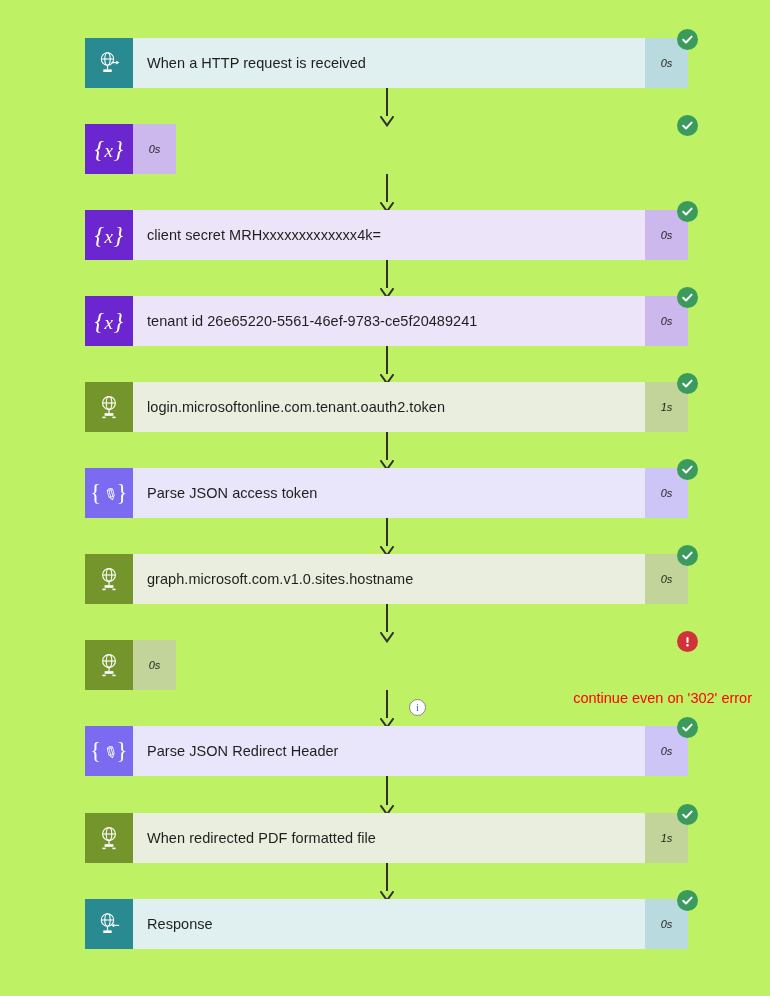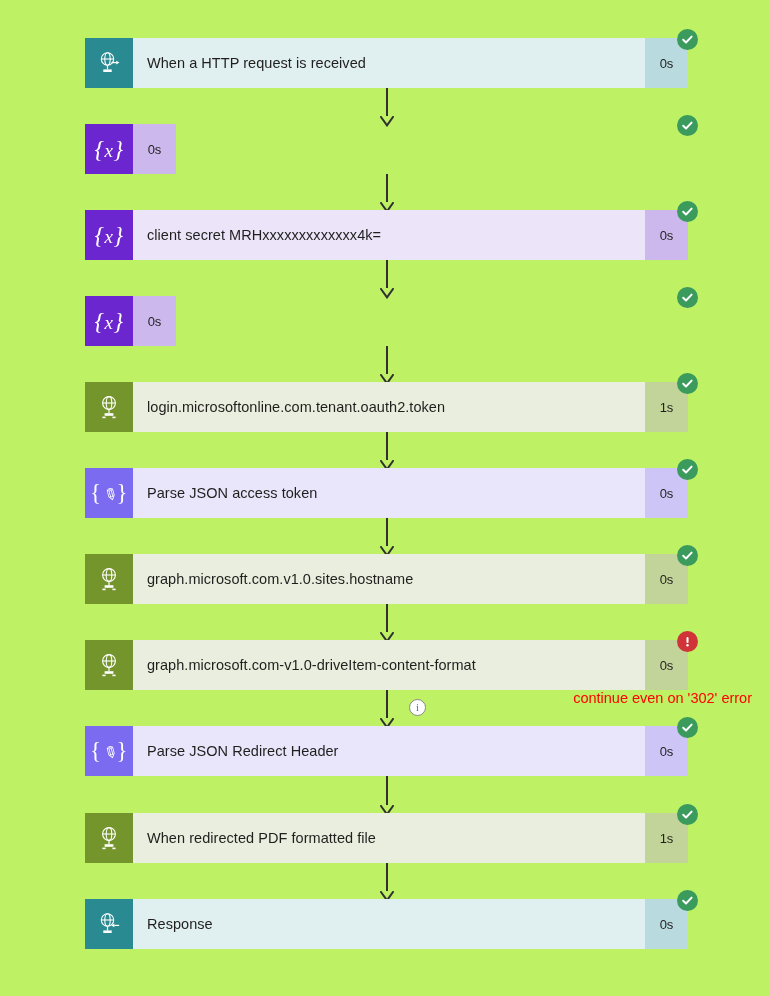--- a/index.html
+++ b/index.html
@@ -46,22 +46,23 @@
     font-size: 14.5px;
     color: #201f1e;
     white-space: nowrap;
     letter-spacing: 0.05px;
   }
   .card-duration {
     flex: 0 0 43px;
     display: flex;
     align-items: center;
     justify-content: center;
-    font-size: 13px;
+    font-size: 11px;
     color: #201f1e;
+    font-style: italic;
   }
 
   
   .theme-teal  .card-icon     { background: #2a8a91; }
   .theme-teal  .card-body     { background: #e0eff0; }
   .theme-teal  .card-duration { background: #b9dade; }
 
   
   .theme-purple .card-icon     { background: #6b26cf; }
   .theme-purple .card-body     { background: #ece4f9; }
@@ -240,20 +241,23 @@
       <div class="status-badge succeeded">
         <svg width="15" height="15" viewBox="0 0 16 16">
           <use xlink:href="#sym-check"></use>
         </svg>
       </div>
     </div>
     <div class="action-card theme-purple" style="top: 296px; left: 85px; width: 603px; position: absolute;">
       <div class="card-icon">
         <span style="font-family:'Liberation Serif',serif;font-size:24px;font-style:italic;letter-spacing:0.5px;">{<span style="font-size:19px;">x</span>}</span>
       </div>
+      <div class="card-body">
+        <span class="card-title">tenant id 26e65220-5561-46ef-9783-ce5f20489241</span>
+      </div>
       <div class="card-duration">0s</div>
       <div class="status-badge succeeded">
         <svg width="15" height="15" viewBox="0 0 16 16">
           <use xlink:href="#sym-check"></use>
         </svg>
       </div>
     </div>
     <div class="action-card theme-olive" style="top: 382px; left: 85px; width: 603px; position: absolute;">
       <div class="card-icon">
         <svg width="26" height="26" viewBox="0 0 26 26">
@@ -298,23 +302,20 @@
         <svg width="15" height="15" viewBox="0 0 16 16">
           <use xlink:href="#sym-check"></use>
         </svg>
       </div>
     </div>
     <div class="action-card theme-olive" style="top: 640px; left: 85px; width: 603px; position: absolute;">
       <div class="card-icon">
         <svg width="26" height="26" viewBox="0 0 26 26">
           <use xlink:href="#sym-globe"></use>
         </svg>
-      </div>
-      <div class="card-body">
-        <span class="card-title">graph.microsoft.com-v1.0-driveItem-content-format</span>
       </div>
       <div class="card-duration">0s</div>
       <div class="status-badge failed">
         <svg width="15" height="15" viewBox="0 0 16 16">
           <use xlink:href="#sym-exclaim"></use>
         </svg>
       </div>
     </div>
     <div class="action-card theme-violet" style="top: 726px; left: 85px; width: 603px; position: absolute;">
       <div class="card-icon">

